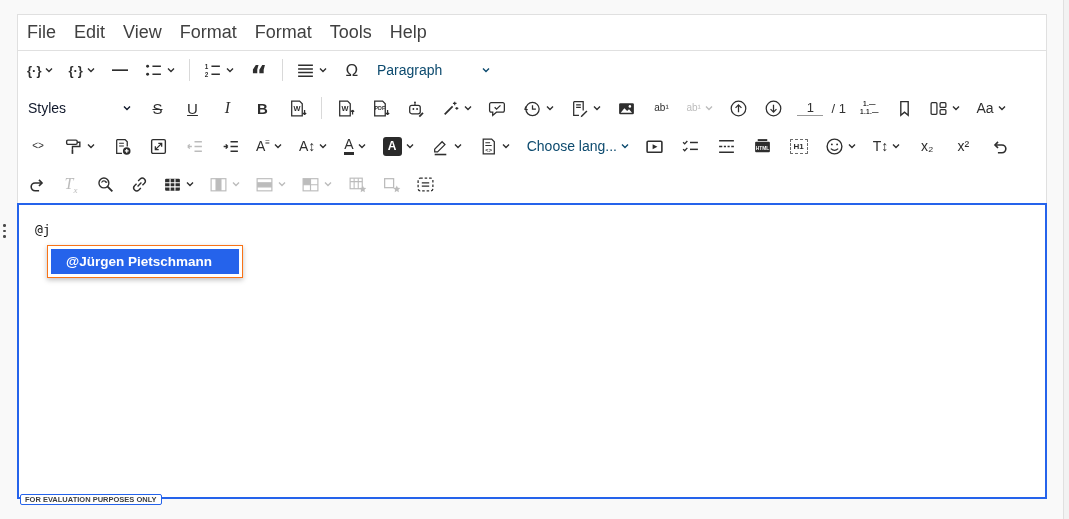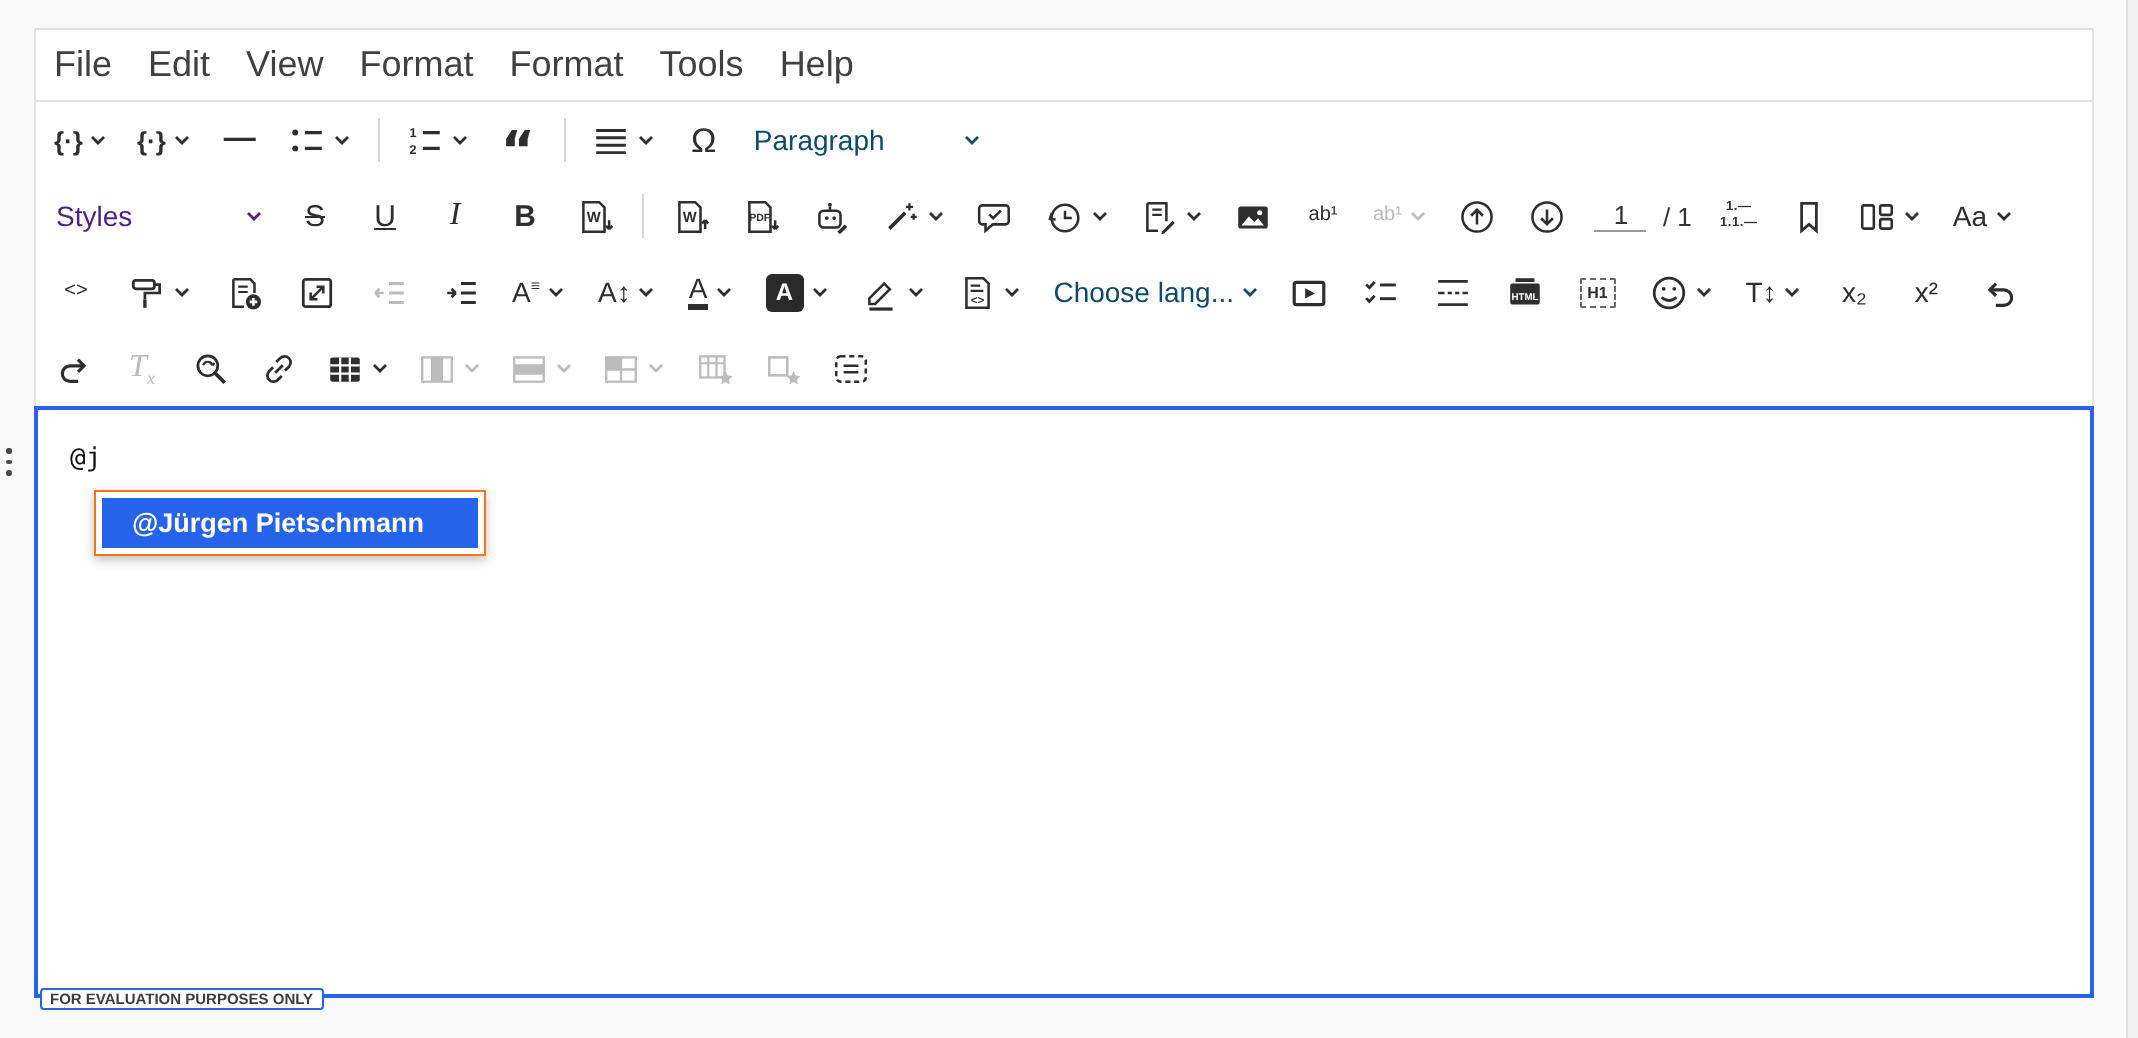--- a/index.html
+++ b/index.html
@@ -11,21 +11,21 @@
 .tb-row{display:flex;align-items:center;height:38px;padding:0 2px}
 .tb-btn{display:flex;align-items:center;justify-content:center;height:28px;min-width:24px;padding:0 2px;color:#2e2e2e;background:none;border:none;font-family:inherit;font-size:14px}
 .tb-row[data-row="1"] .tb-btn{margin:0 5px}
 .tb-row[data-row="2"] .tb-btn{margin:0 5.5px}
 .tb-row[data-row="3"] .tb-btn{margin:0 6px}
 .tb-row[data-row="4"] .tb-btn{margin:0 5px}
 .tb-btn.disabled{color:#bcbcbc}
 .chev{margin-left:3px;display:flex;color:inherit}
 .divider{width:1px;height:22px;background:#d9d9d9;margin:0 6px}
 .tb-select{display:flex;align-items:center;justify-content:space-between;height:28px;font-size:14px;color:#0c4a6e;padding:0 4px;margin:0 4px;white-space:nowrap}
-.tb-select.placeholder{color:#4c1d95}
+.tb-select.placeholder{color:#0f172a}
 .glyph{display:inline-block;line-height:1}
 .g-strike{text-decoration:line-through;font-size:15px}
 .g-under{text-decoration:underline;font-size:15px}
 .g-italic{font-family:"Liberation Serif",serif;font-style:italic;font-size:16px}
 .g-bold{font-weight:bold;font-size:15px}
 .g-quote{font-family:"DejaVu Sans",sans-serif;font-weight:bold;font-size:26px;line-height:0;position:relative;top:6px}
 .g-braces{font-size:13px;font-weight:bold}
 .g-hr{font-weight:bold;font-size:16px}
 .g-omega{font-size:17px}
 .g-underbar{border-bottom:3px solid currentColor;padding-bottom:0;font-size:14px;line-height:1.1}

